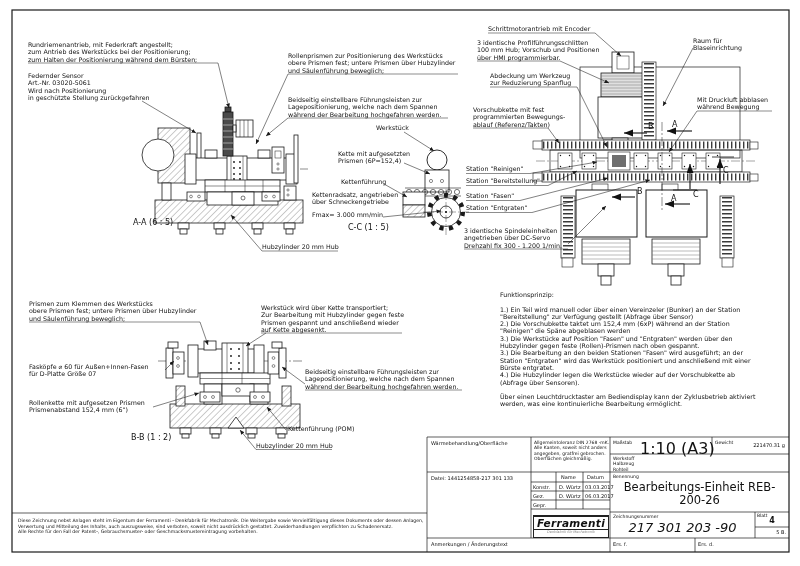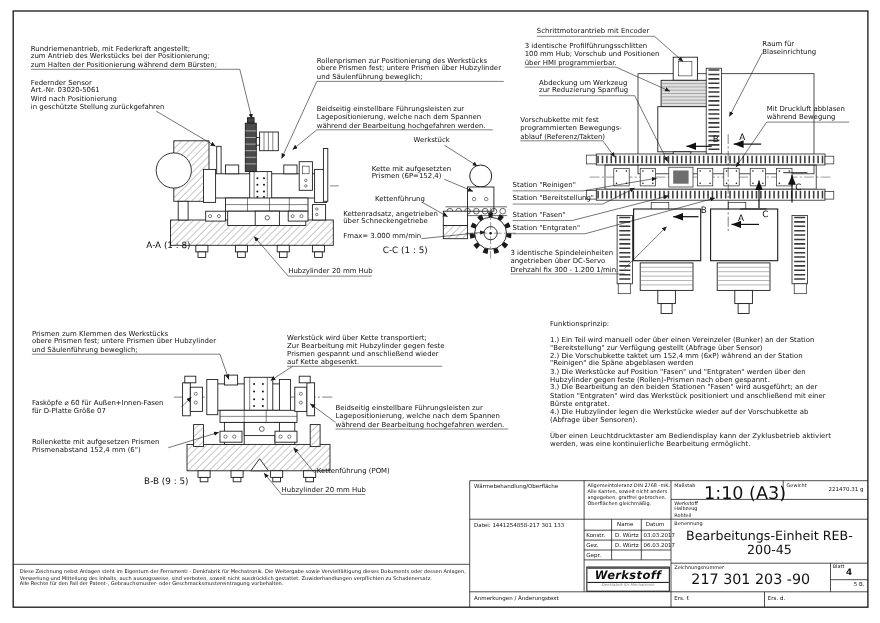--- a/index.html
+++ b/index.html
@@ -8,21 +8,21 @@
     font-family:"DejaVu Sans", sans-serif; color:#111; overflow:hidden;
   }
   svg.linework { position:absolute; left:0; top:0; width:800px; height:566px; }
   .ann { position:absolute; font-size:6.3px; line-height:7.3px; color:#111; white-space:pre; }
   .vlabel { position:absolute; font-size:8px; color:#111; white-space:pre; }
   .tbt { position:absolute; white-space:pre; color:#111; }
   .fs45 { font-size:4.5px; line-height:5.4px; }
   .fs5  { font-size:5px;  line-height:6px; }
   .fs46 { font-size:4.6px; line-height:5.7px; }
   .title-big { font-size:11.5px; line-height:13px; text-align:center; }
-  .num-big { font-size:13px; text-align:center; }
+  .num-big { font-size:13px; text-align:center;font-style:italic; }
   .logo-box { position:absolute; border:1px solid #222; text-align:center; }
   .logo-main { font-style:italic; font-weight:bold; font-size:10.5px; line-height:12px; letter-spacing:0.3px;
                border-top:1.5px solid #222; border-bottom:1px solid #222; }
   .logo-sub { font-size:3.5px; color:#888; line-height:4.5px; font-style:italic; }
 </style>
 </head>
 <body>
 
 <div class="sheet">
 
@@ -397,21 +397,21 @@
 Lagepositionierung, welche nach dem Spannen
 während der Bearbeitung hochgefahren werden.</div>
   <div class="ann" style="left:376px;top:124px">Werkstück</div>
   <div class="ann" style="left:338px;top:150px">Kette mit aufgesetzten
 Prismen (6P=152,4)</div>
   <div class="ann" style="left:341px;top:178px">Kettenführung</div>
   <div class="ann" style="left:312px;top:191px">Kettenradsatz, angetrieben
 über Schneckengetriebe</div>
   <div class="ann" style="left:312px;top:211px">Fmax= 3.000 mm/min</div>
   <div class="ann" style="left:262px;top:243px">Hubzylinder 20 mm Hub</div>
-  <div class="vlabel" style="left:133px;top:218px">A-A (1 : 8)</div>
+  <div class="vlabel" style="left:133px;top:218px">A-A (6 : 5)</div>
   <div class="vlabel" style="left:348px;top:223px">C-C (1 : 5)</div>
 
   <div class="ann" style="left:488px;top:25px">Schrittmotorantrieb mit Encoder</div>
   <div class="ann" style="left:477px;top:39px">3 identische Profilführungsschlitten
 100 mm Hub; Vorschub und Positionen
 über HMI programmierbar.</div>
   <div class="ann" style="left:490px;top:72px">Abdeckung um Werkzeug
 zur Reduzierung Spanflug</div>
   <div class="ann" style="left:693px;top:37px">Raum für
 Blaseinrichtung</div>
@@ -452,21 +452,21 @@
 Zur Bearbeitung mit Hubzylinder gegen feste
 Prismen gespannt und anschließend wieder
 auf Kette abgesenkt.</div>
   <div class="ann" style="left:29px;top:363px">Fasköpfe ⌀ 60 für Außen+Innen-Fasen
 für D-Platte Größe 07</div>
   <div class="ann" style="left:305px;top:368px">Beidseitig einstellbare Führungsleisten zur
 Lagepositionierung, welche nach dem Spannen
 während der Bearbeitung hochgefahren werden.</div>
   <div class="ann" style="left:29px;top:399px">Rollenkette mit aufgesetzen Prismen
 Prismenabstand 152,4 mm (6")</div>
-  <div class="vlabel" style="left:131px;top:433px">B-B (9 : 5)</div>
+  <div class="vlabel" style="left:131px;top:433px">B-B (1 : 2)</div>
   <div class="ann" style="left:288px;top:425px">Kettenführung (POM)</div>
   <div class="ann" style="left:256px;top:442px">Hubzylinder 20 mm Hub</div>
 
   <div class="tbt fs5" style="left:431px;top:440px">Wärmebehandlung/Oberfläche</div>
   <div class="tbt fs45" style="left:534px;top:440px">Allgemeintoleranz DIN 2768 -mK.
 Alle Kanten, soweit nicht anders
 angegeben, gratfrei gebrochen.
 Oberflächen gleichmäßig.</div>
   <div class="tbt fs45" style="left:613px;top:440px">Maßstab</div>
   <div class="tbt" style="left:640px;top:439px;font-size:16px">1:10 (A3)</div>
@@ -479,24 +479,24 @@
   <div class="tbt fs5" style="left:561px;top:474px">Name</div>
   <div class="tbt fs5" style="left:587px;top:474px">Datum</div>
   <div class="tbt fs5" style="left:533px;top:484px">Konstr.</div>
   <div class="tbt fs5" style="left:559px;top:484px">D. Würtz</div>
   <div class="tbt fs5" style="left:585px;top:484px">03.03.2017</div>
   <div class="tbt fs5" style="left:533px;top:493px">Gez.</div>
   <div class="tbt fs5" style="left:559px;top:493px">D. Würtz</div>
   <div class="tbt fs5" style="left:585px;top:493px">06.03.2017</div>
   <div class="tbt fs5" style="left:533px;top:502px">Gepr.</div>
   <div class="tbt fs45" style="left:613px;top:474px">Benennung</div>
-  <div class="tbt title-big" style="left:612px;top:481px;width:175px;white-space:normal">Bearbeitungs-Einheit REB-200-45</div>
+  <div class="tbt title-big" style="left:612px;top:481px;width:175px;white-space:normal">Bearbeitungs-Einheit REB-200-26</div>
 
   <div class="logo-box" style="left:533px;top:515px;width:74px;height:21px">
-    <div class="logo-main">Werkstoff</div>
+    <div class="logo-main">Ferramenti</div>
     <div class="logo-sub">Denkfabrik für Mechatronik</div>
   </div>
 
   <div class="tbt fs45" style="left:613px;top:514px">Zeichnungsnummer</div>
   <div class="tbt num-big" style="left:610px;top:520px;width:145px">217 301 203 -90</div>
   <div class="tbt fs45" style="left:757px;top:513px">Blatt</div>
   <div class="tbt" style="left:755px;top:516px;width:34px;text-align:center;font-size:8px;font-weight:bold">4</div>
   <div class="tbt fs5" style="left:755px;top:529px;width:31px;text-align:right">5 B.</div>
   <div class="tbt fs5" style="left:431px;top:541px">Anmerkungen / Änderungstext</div>
   <div class="tbt fs5" style="left:613px;top:541px">Ers. f.</div>

